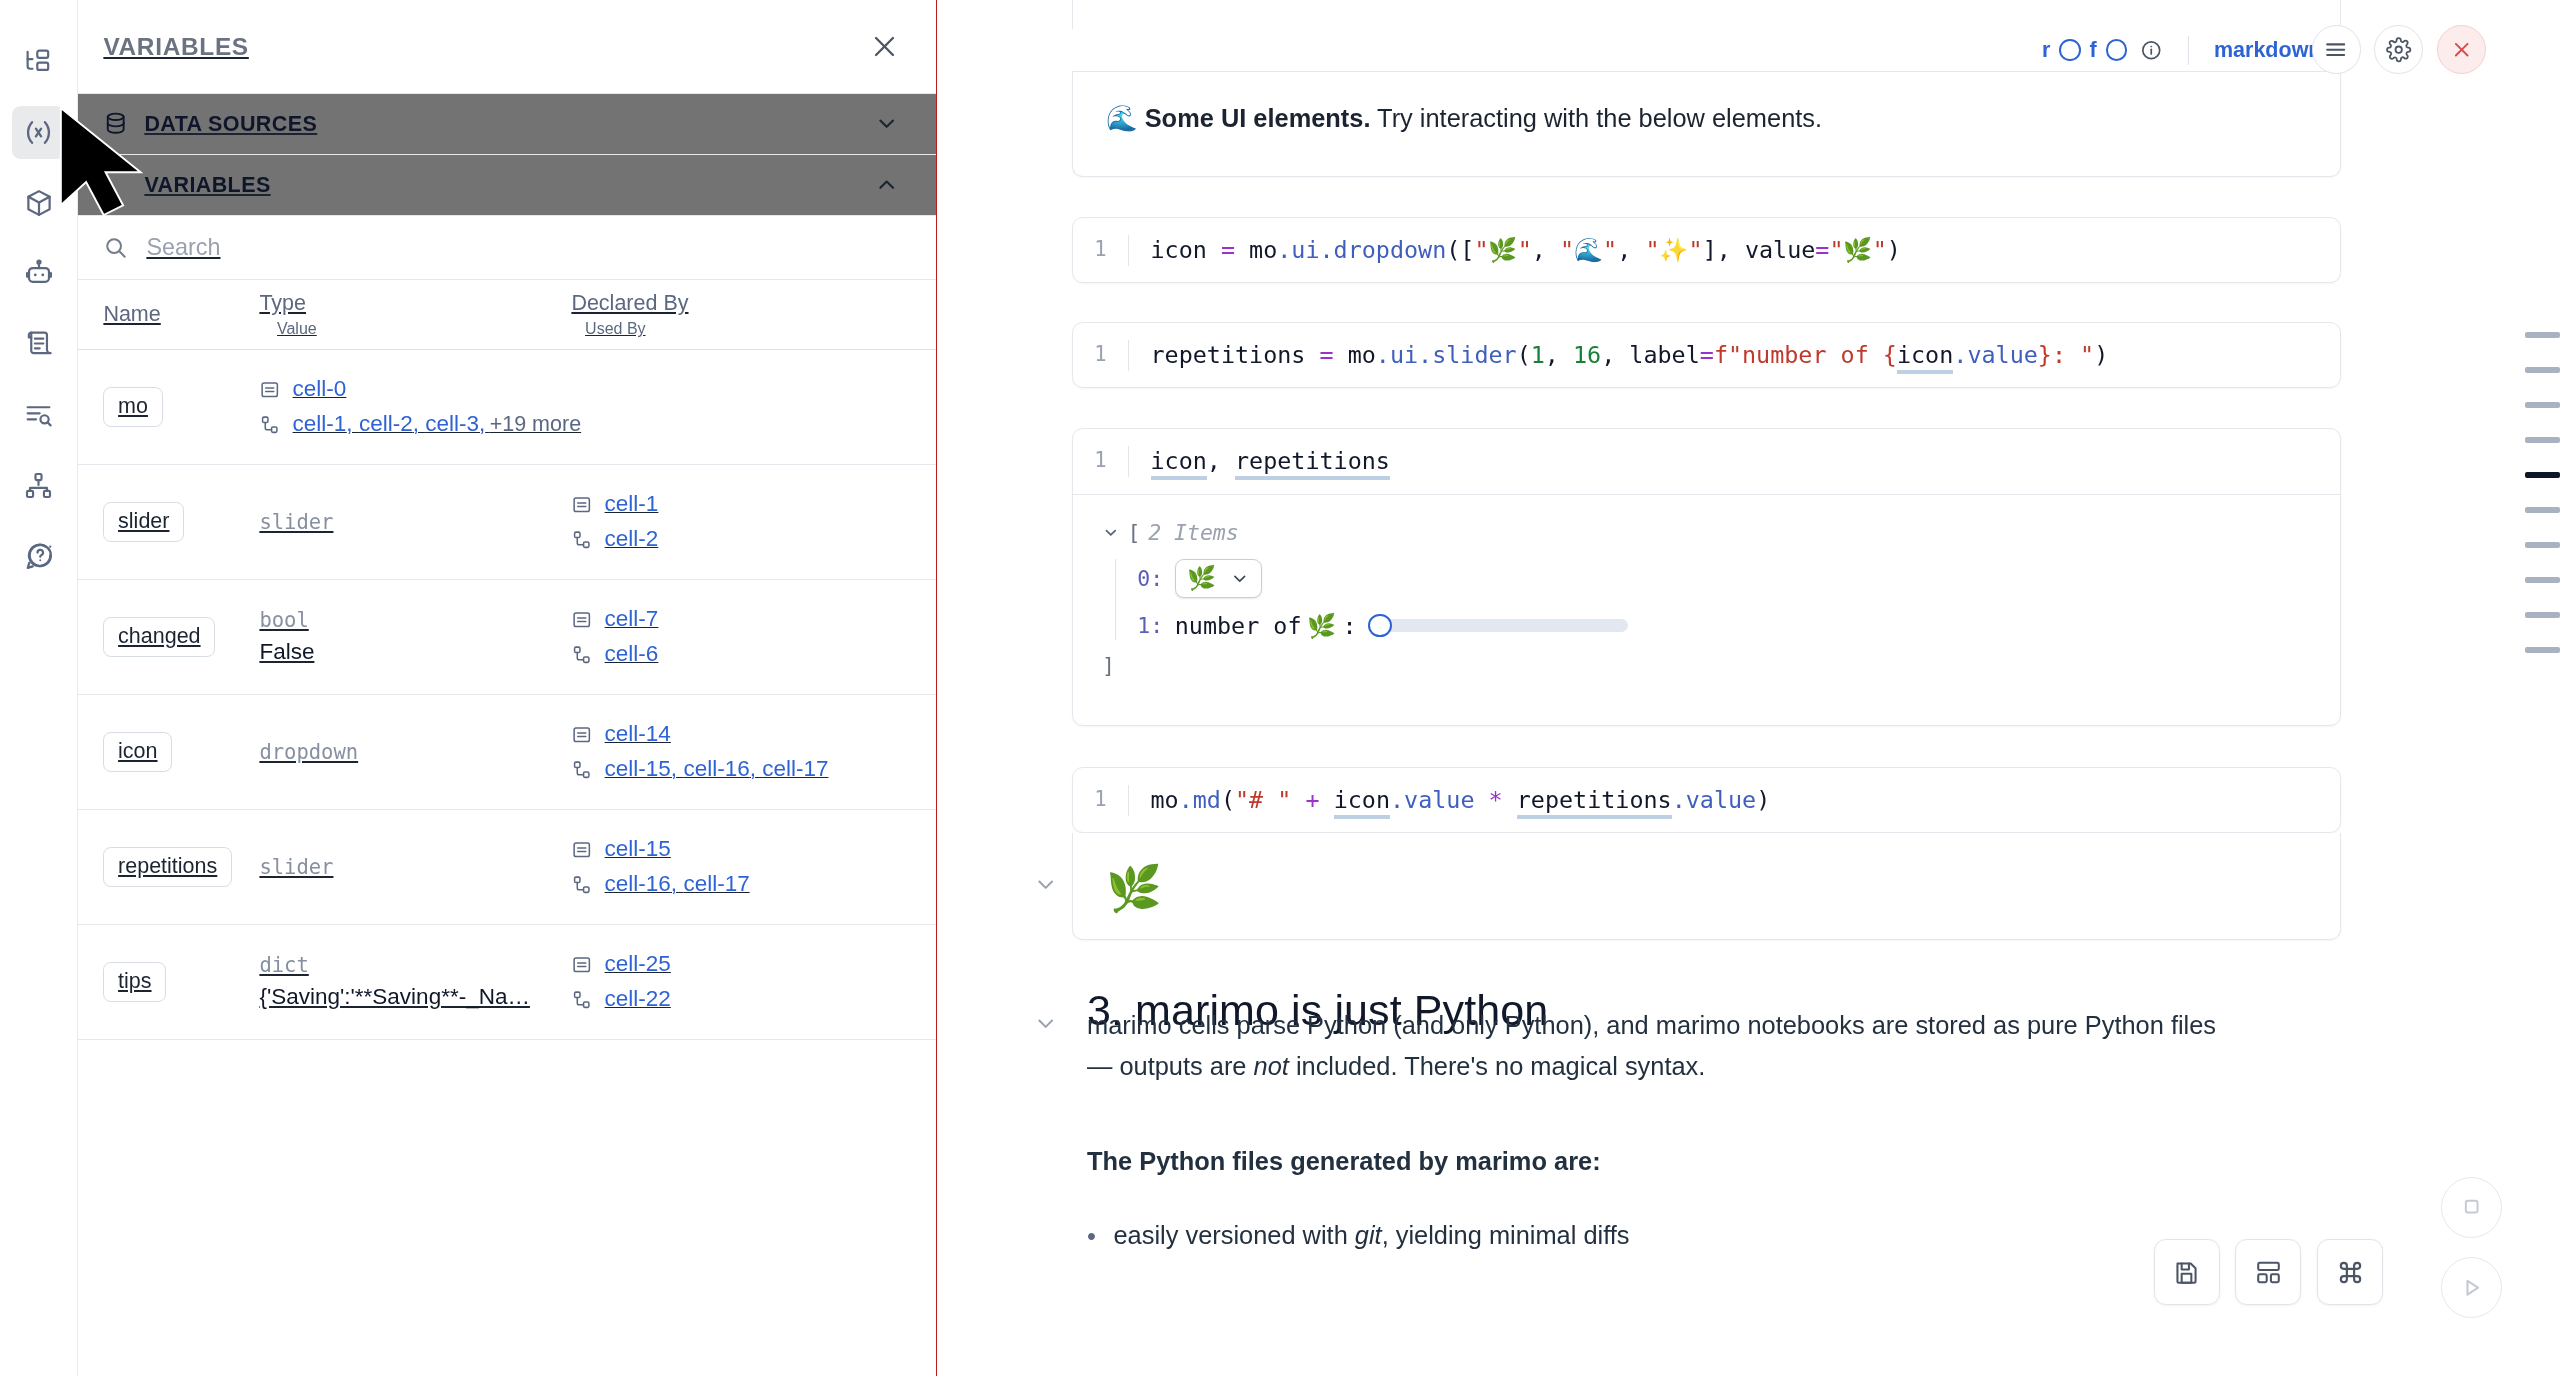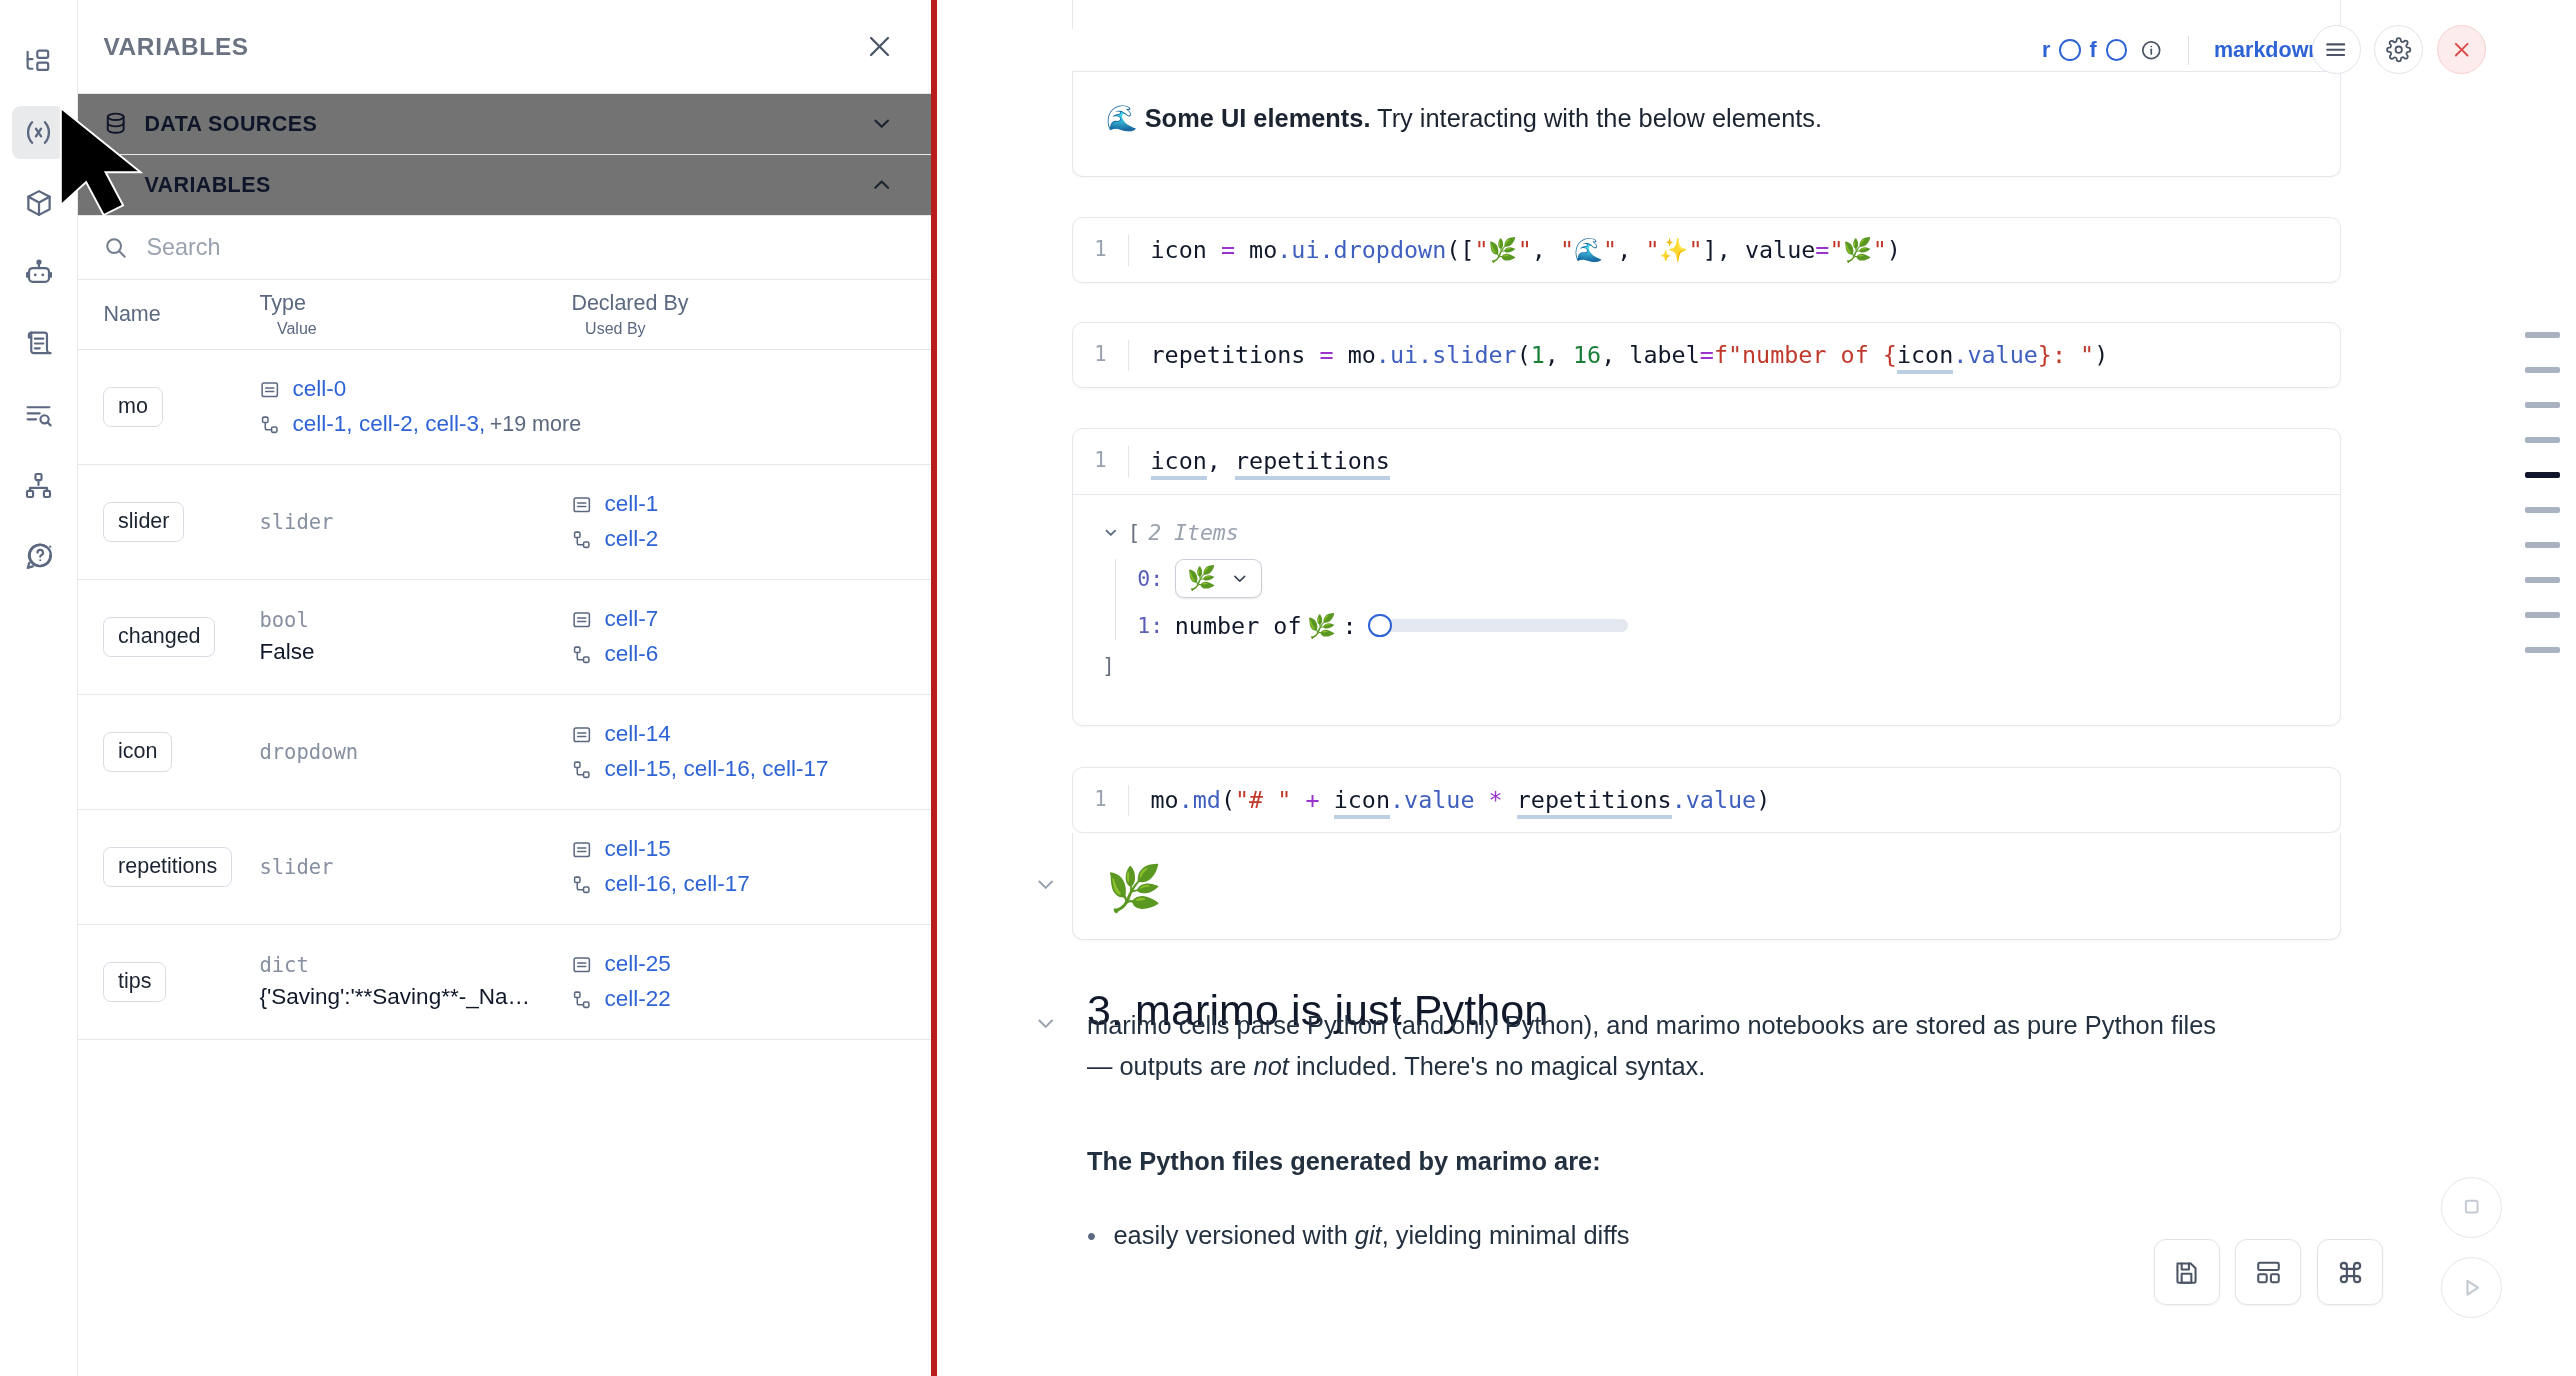--- a/index.html
+++ b/index.html
@@ -26,23 +26,24 @@
     display: flex; align-items: center; justify-content: center;
     color: #5b6880; cursor: pointer;
   }
   .rail-btn.active { background: #e9eaec; }
   .rail-btn svg { display: block; }
 
   
   .panel {
     width: 859px; flex: 0 0 859px; height: 100%;
     background: #ffffff;
-    border-right: 6px solid #b91c1c;
+    border-right: 1px solid #b91c1c;
     display: flex; flex-direction: column;
     overflow: hidden;
+    text-decoration: underline;
   }
   .panel-title-bar {
     height: 94px; flex: 0 0 94px;
     display: flex; align-items: center; justify-content: space-between;
     padding: 0 37px 0 25.4px;
     border-bottom: 1px solid #e5e9ee;
   }
   .panel-title {
     font-size: 24.4px; letter-spacing: 0.7px; font-weight: 600;
     color: #6b7382;

